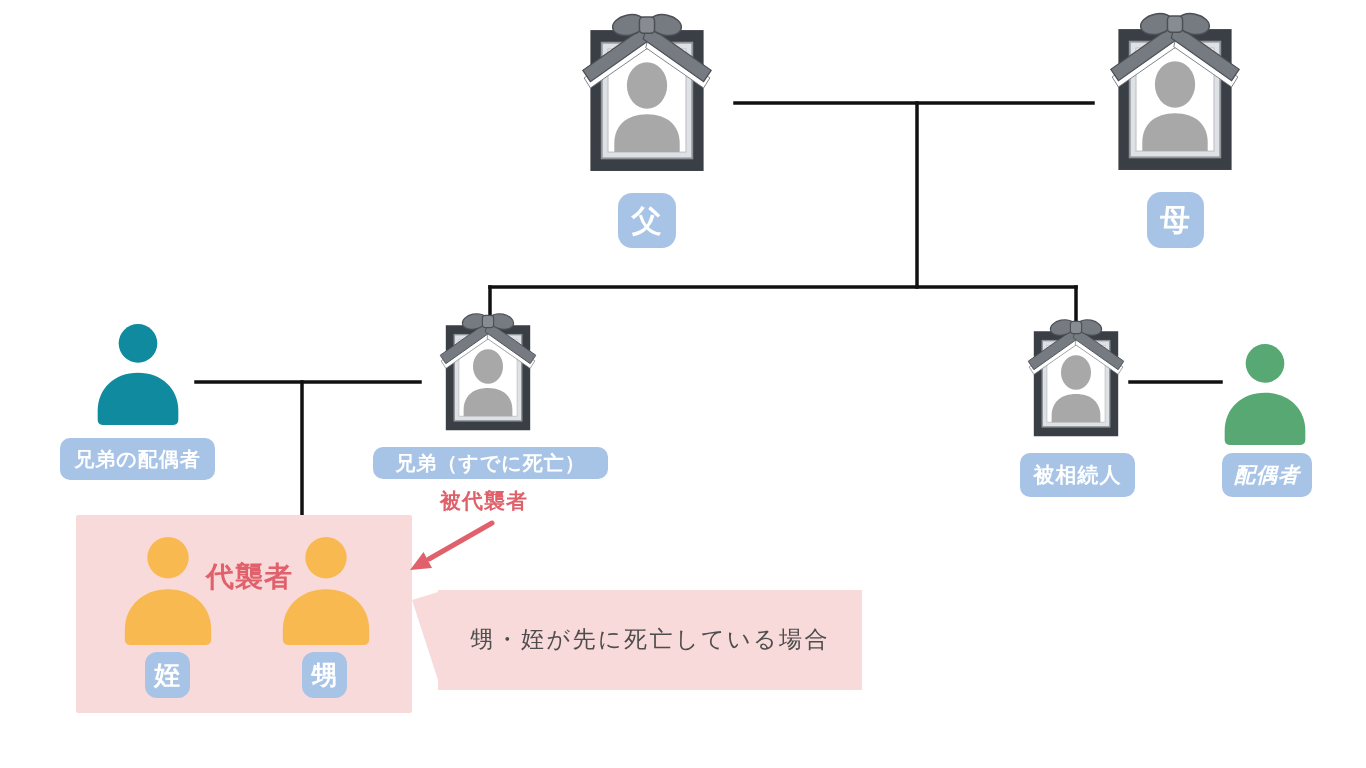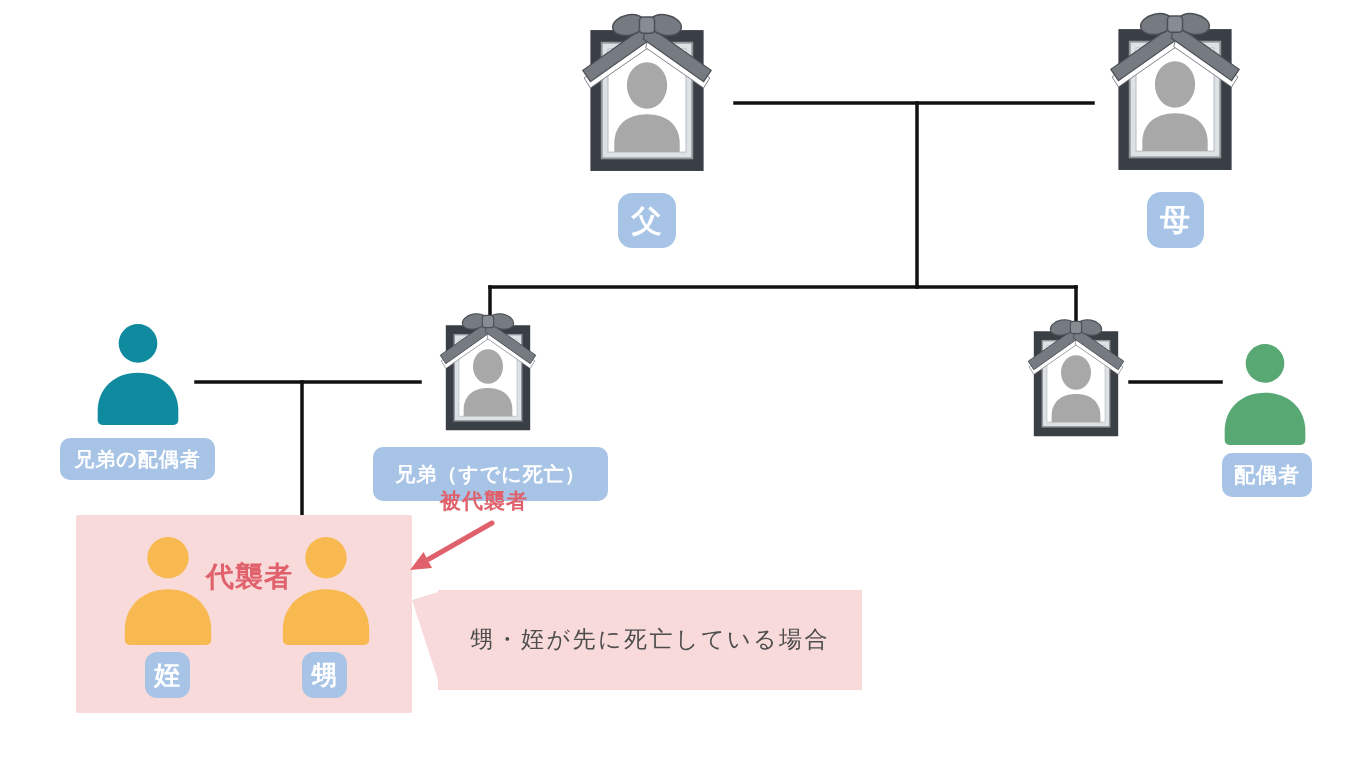--- a/index.html
+++ b/index.html
@@ -35,23 +35,23 @@
   .green .p-fill{fill:var(--green);}
   .orange .p-fill{fill:var(--orange);}
 
   
   .tag{position:absolute;display:flex;align-items:center;justify-content:center;
        background:var(--blue);color:#ffffff;font-weight:bold;border-radius:10px;
        letter-spacing:1px;line-height:1;}
   .tag-father{left:618px;top:193px;width:58px;height:55px;font-size:30px;border-radius:14px;}
   .tag-mother{left:1147px;top:192px;width:57px;height:56px;font-size:30px;border-radius:14px;}
   .tag-sibling-spouse{left:60px;top:438px;width:155px;height:42px;font-size:20px;}
-  .tag-sibling{left:373px;top:447px;width:235px;height:54px;font-size:20px;}
+  .tag-sibling{left:373px;top:447px;width:235px;height:32px;font-size:20px;}
   .tag-decedent{left:1020px;top:453px;width:115px;height:44px;font-size:21px;}
-  .tag-spouse{left:1222px;top:453px;width:90px;height:44px;font-size:21px;}
+  .tag-spouse{left:1222px;top:453px;width:90px;height:44px;font-size:21px;font-style:italic;}
   .tag-niece{left:145px;top:652px;width:45px;height:46px;font-size:26px;border-radius:12px;}
   .tag-nephew{left:302px;top:652px;width:45px;height:46px;font-size:26px;border-radius:12px;}
 
   .redtext{position:absolute;color:var(--red);font-weight:bold;line-height:1;text-align:right;}
   .role-sibling{left:440px;top:491px;font-size:21px;letter-spacing:1px;}
   .role-substitutes{left:206px;top:563px;font-size:28px;letter-spacing:1px;}
 
   .pinkbox{position:absolute;left:76px;top:515px;width:336px;height:198px;
            background:var(--pink);border-radius:2px;}
 
@@ -183,20 +183,21 @@
     <svg viewBox="0 0 100 120">
       <circle class="p-fill" cx="50" cy="23" r="23"></circle>
       <path class="p-fill" d="M8,120 C4,120 2,118 2,114 L2,103 C2,77 22,58 50,58 C78,58 98,77 98,103 L98,114 C98,118 96,120 92,120 Z"></path>
     </svg>
   </div>
 
   <div class="tag tag-father">父</div>
   <div class="tag tag-mother">母</div>
   <div class="tag tag-sibling-spouse">兄弟の配偶者</div>
   <div class="tag tag-sibling">兄弟（すでに死亡）</div>
+  <div class="tag tag-decedent">被相続人</div>
   <div class="tag tag-spouse">配偶者</div>
   <div class="tag tag-niece">姪</div>
   <div class="tag tag-nephew">甥</div>
 
   <div class="redtext role-sibling">被代襲者</div>
   <div class="redtext role-substitutes">代襲者</div>
 
   <svg class="overlay" viewBox="0 0 1366 768" style="pointer-events:none">
     <line class="arrow-line" x1="492" y1="523" x2="429" y2="559"></line>
     <polygon class="arrow-head" points="410,570 423.5,552 432,568"></polygon>

